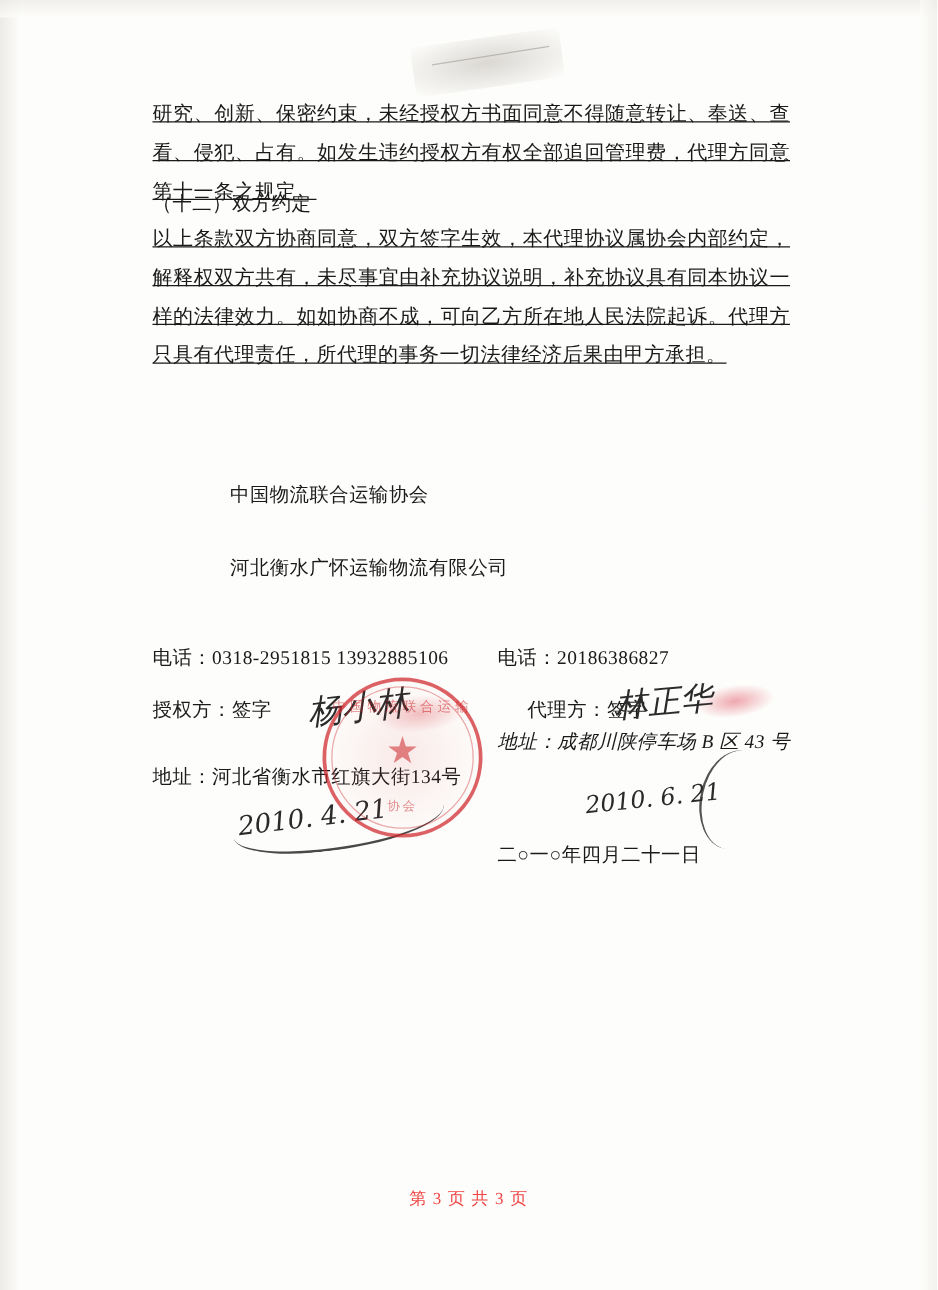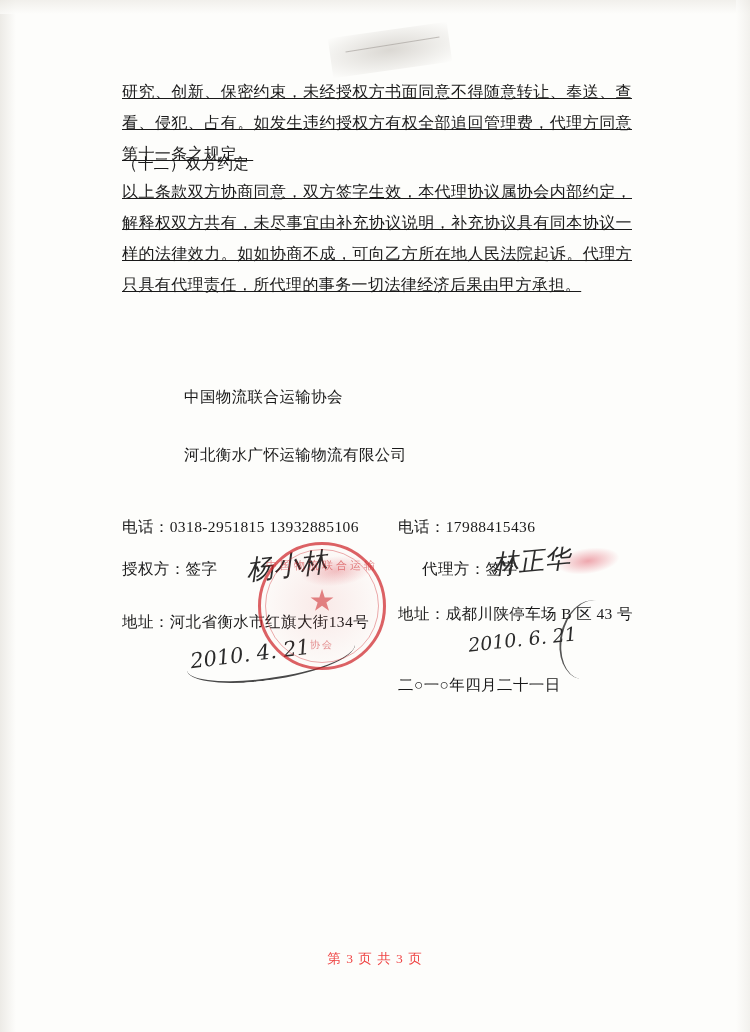--- a/index.html
+++ b/index.html
@@ -79,21 +79,21 @@
   }
   .l-auth     { left: 122px; top: 327px; }
   .l-assoc    { left: 184px; top: 383px; }
   .l-company  { left: 184px; top: 441px; }
 
   .l-tel-left   { left: 122px; top: 513px; }
   .l-tel-right  { left: 398px; top: 513px; }
   .l-sign-left  { left: 122px; top: 555px; }
   .l-sign-right { left: 398px; top: 555px; margin-left: 24px; }
   .l-addr-left  { left: 122px; top: 608px; }
-  .l-addr-right { left: 398px; top: 600px; }
+  .l-addr-right { left: 398px; top: 580px; font-style: italic; }
   .l-date       { left: 398px; top: 671px; }
 
   .footer {
     position: absolute;
     left: 0;
     top: 950px;
     width: 100%;
     text-align: center;
     font-size: 13.5px;
     letter-spacing: 1px;
@@ -237,21 +237,21 @@
 
   <div class="body-text p2">以上条款双方协商同意，双方签字生效，本代理协议属协会内部约定，解释权双方共有，未尽事宜由补充协议说明，补充协议具有同本协议一样的法律效力。如如协商不成，可向乙方所在地人民法院起诉。代理方只具有代理责任，所代理的事务一切法律经济后果由甲方承担。</div>
 
 
   <div class="sig-line l-company">河北衡水广怀运输物流有限公司</div>
 
   <div class="sig-line l-assoc">中国物流联合运输协会</div>
 
   <div class="sig-line l-tel-left">电话：0318-2951815 13932885106</div>
 
-  <div class="sig-line l-tel-right">电话：17988415436</div>
+  <div class="sig-line l-tel-right">电话：20186386827</div>
 
   <div class="sig-line l-sign-left">授权方：签字</div>
 
   <div class="sig-line l-sign-right">代理方：签字</div>
 
   <div class="sig-line l-addr-left">地址：河北省衡水市红旗大街134号</div>
 
   <div class="sig-line l-addr-right">地址：成都川陕停车场 B 区 43 号</div>
 
   <div class="sig-line l-date">二○一○年四月二十一日</div>

